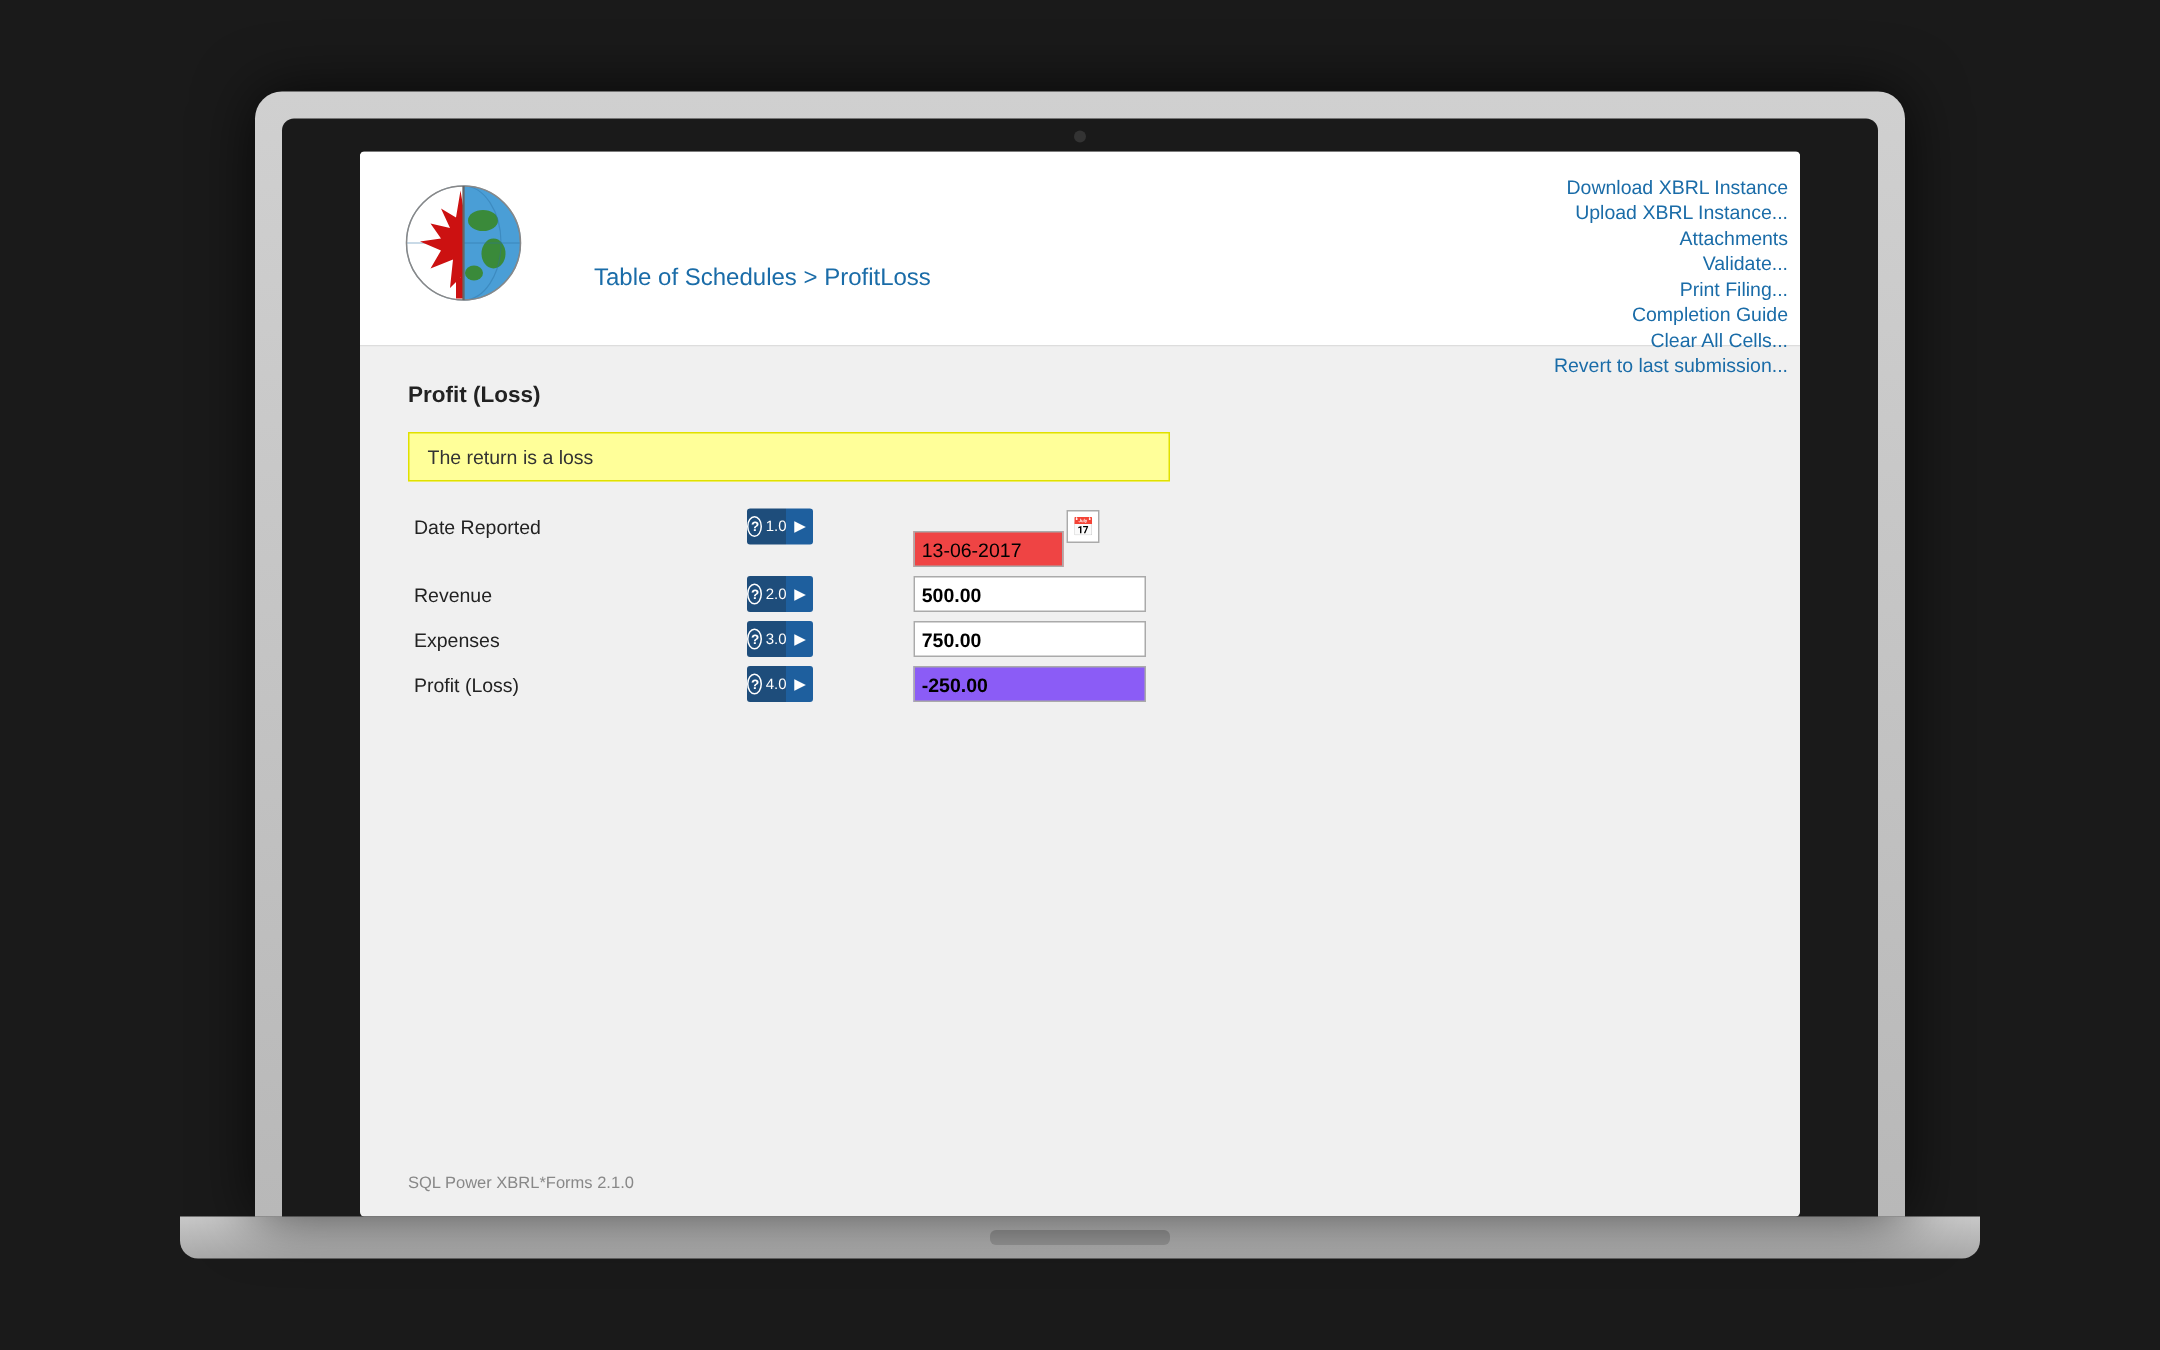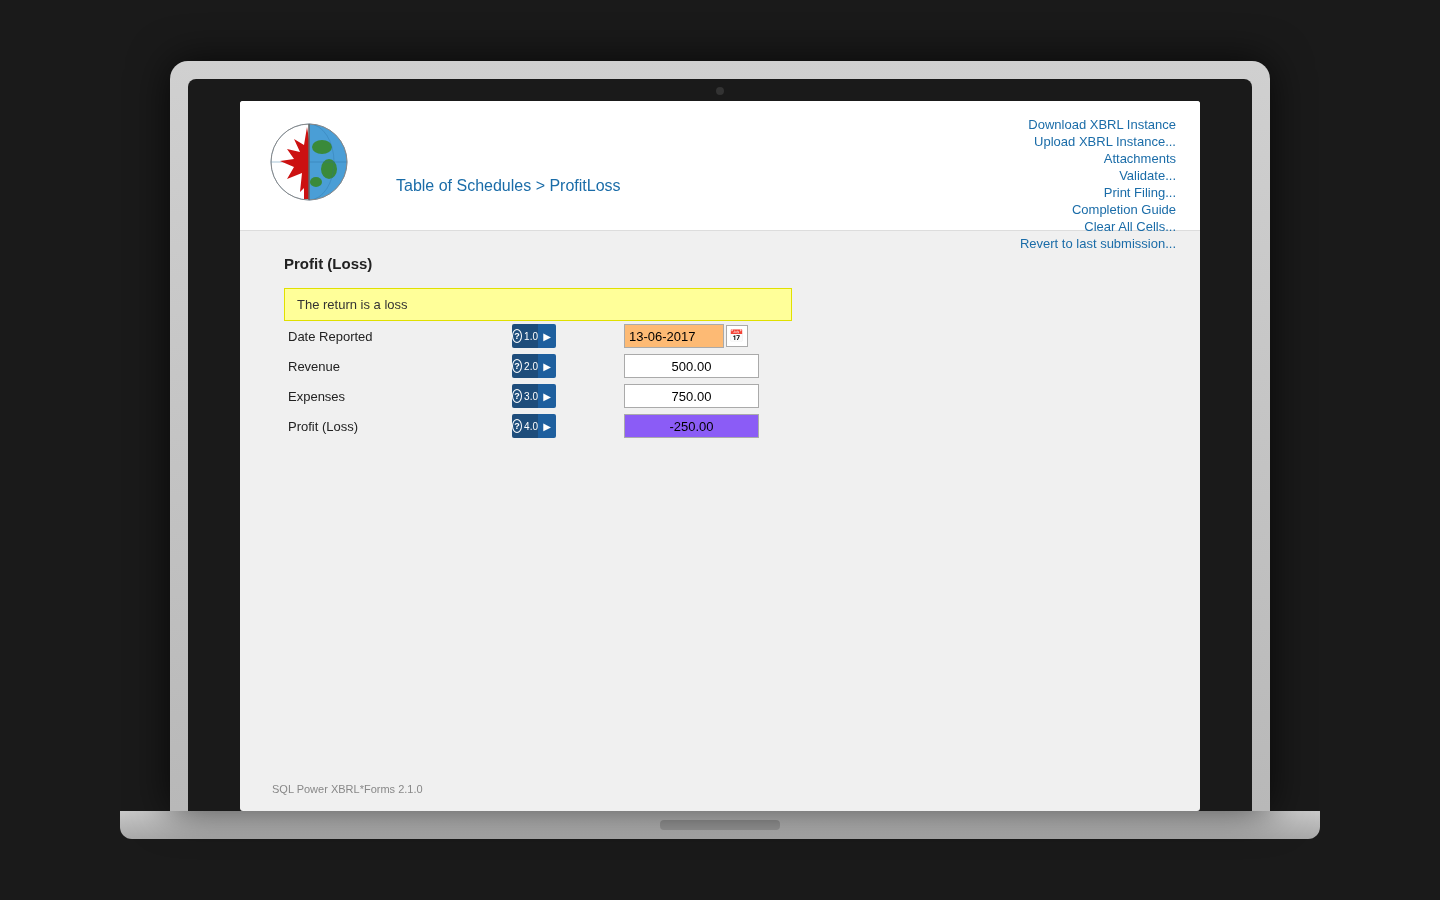--- a/index.html
+++ b/index.html
@@ -124,38 +124,38 @@
       margin-left: 12px;
     }
 
     .breadcrumb a {
       color: #1a6ca8;
       text-decoration: none;
     }
 
     .top-links {
       position: absolute;
-      right: 24px;
+      right: 8px;
       top: 16px;
       display: flex;
       flex-direction: column;
       align-items: flex-end;
       gap: 2px;
     }
 
     .top-link {
       font-size: 13px;
       color: #1a6ca8;
       cursor: pointer;
       text-decoration: none;
     }
 
     
     .main-content {
-      padding: 24px 44px;
+      padding: 24px 32px;
       flex: 1;
     }
 
     .section-title {
       font-size: 15px;
       font-weight: bold;
       color: #222;
       margin-bottom: 16px;
     }
 
@@ -242,36 +242,38 @@
       height: 24px;
       display: flex;
       align-items: center;
       justify-content: center;
       cursor: pointer;
       font-size: 10px;
       border-radius: 0 2px 2px 0;
     }
 
     .form-input {
-      width: 135px;
+      width: 155px;
       height: 24px;
       border: 1px solid #aaa;
       padding: 0 4px;
       font-size: 13px;
-      text-align: center;
+      text-align: left;
       background: white;
+      font-weight: bold;
     }
 
     .form-input-date {
       width: 100px;
       height: 24px;
       border: 1px solid #aaa;
       padding: 0 4px;
       font-size: 13px;
-      background: #fdba74;
+      background: #ef4444;
+      margin-top: 30px;
     }
 
     .date-wrapper {
       display: flex;
       align-items: center;
       gap: 2px;
     }
 
     .cal-icon {
       width: 22px;

